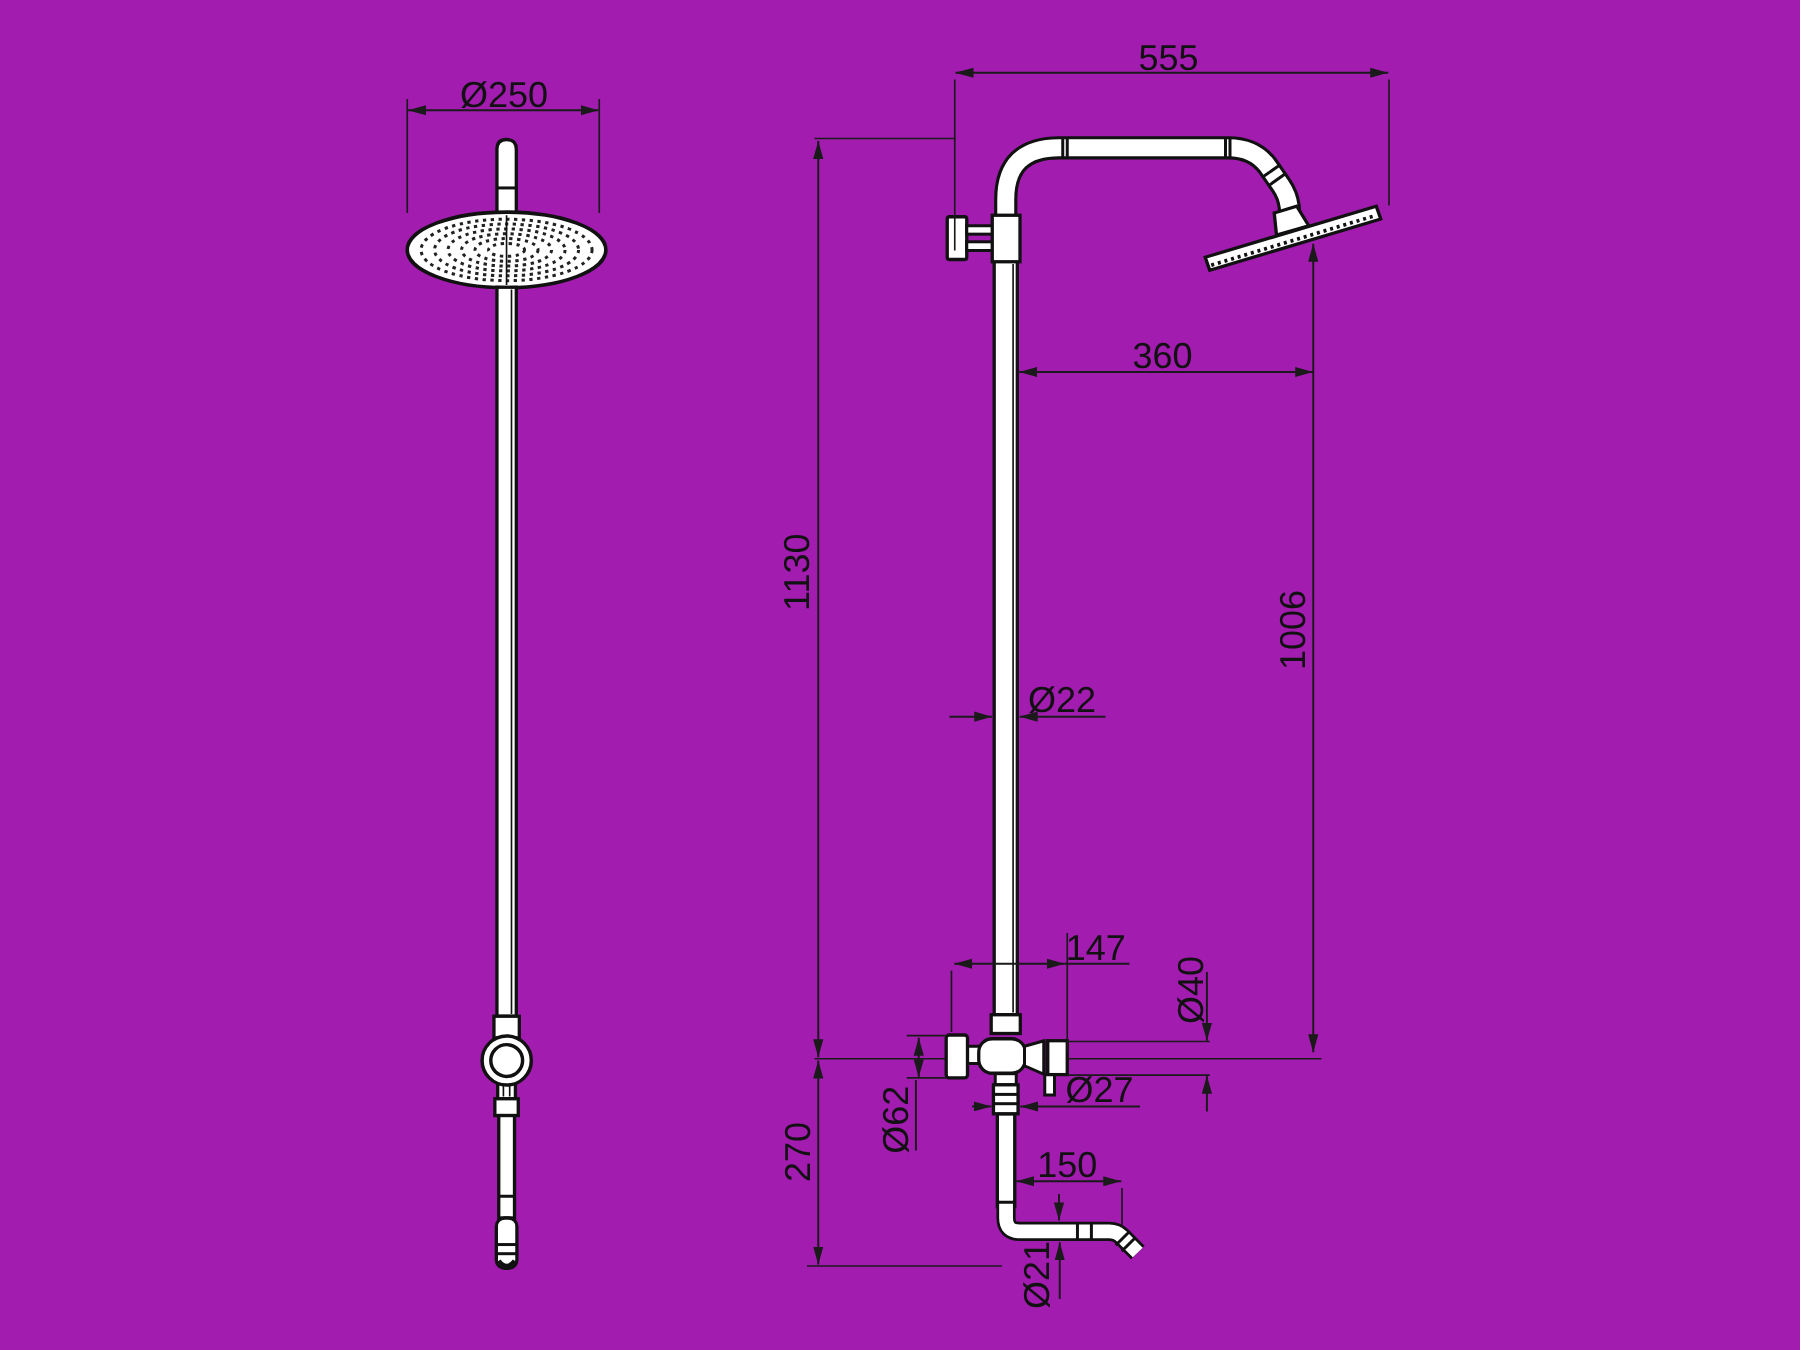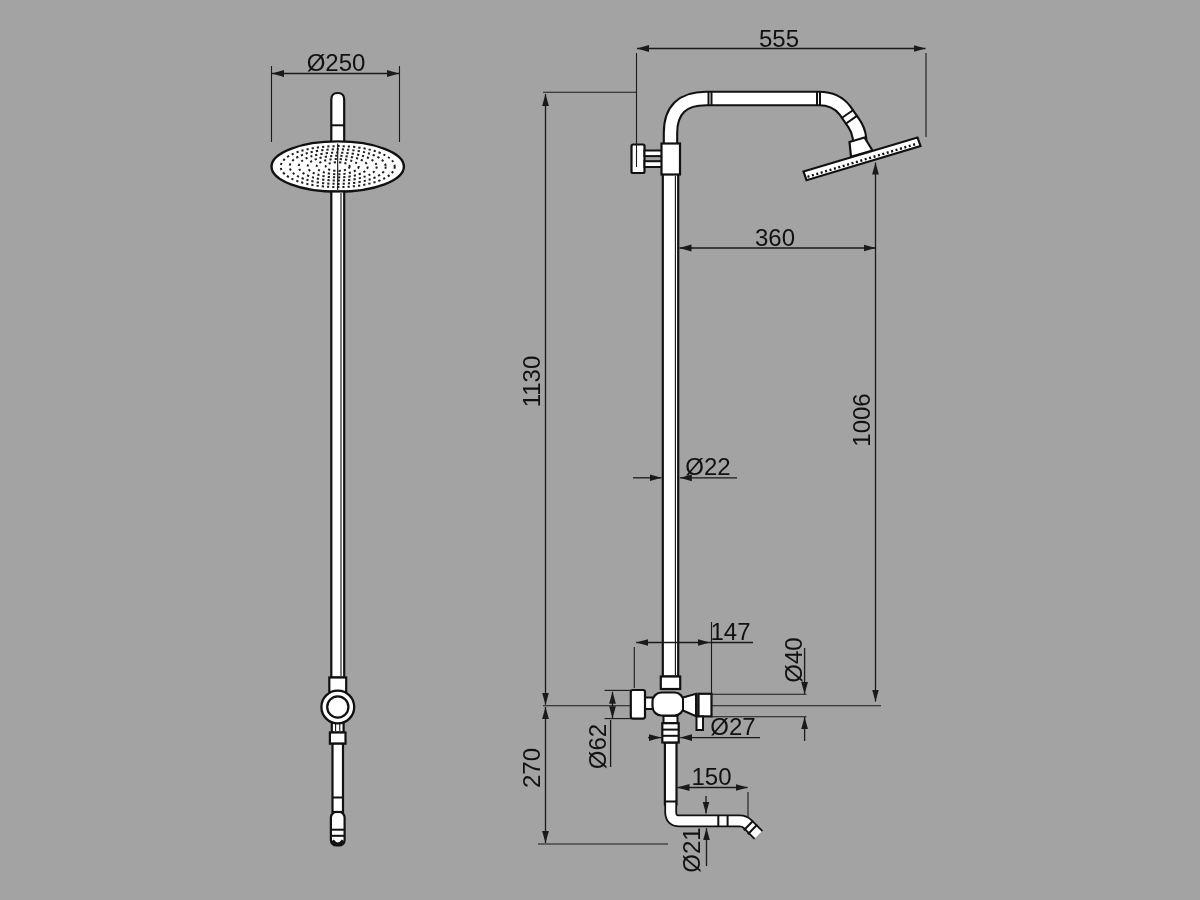--- a/index.html
+++ b/index.html
@@ -1,16 +1,16 @@
 <!DOCTYPE html>
 <html><head>
 <meta charset="utf-8">
 <style>
   html,body{margin:0;padding:0;background:#fff;}
-  .stage{width:1200px;height:900px;background:#a3a3a3;position:relative;overflow:hidden;}
+  .stage{width:1200px;height:900px;background:#a21caf;position:relative;overflow:hidden;}
   svg{display:block;}
   .obj{stroke:#111;stroke-width:2.2;fill:#fff;}
   .objline{stroke:#111;stroke-width:2;fill:none;}
   .thin{stroke:#111;stroke-width:1.1;fill:none;}
   .dim{stroke:#1a1a1a;stroke-width:1.3;fill:none;}
   .ext{stroke:#1a1a1a;stroke-width:1.1;fill:none;}
   .dimtext{font-family:"Liberation Sans","DejaVu Sans",sans-serif;font-size:24px;fill:#111;}
   .dotring{stroke:#222;stroke-width:2;fill:none;stroke-dasharray:2.2 3;}
   .nozzle{stroke:#111;stroke-width:2.4;fill:none;stroke-dasharray:2 2.6;}
 </style>

